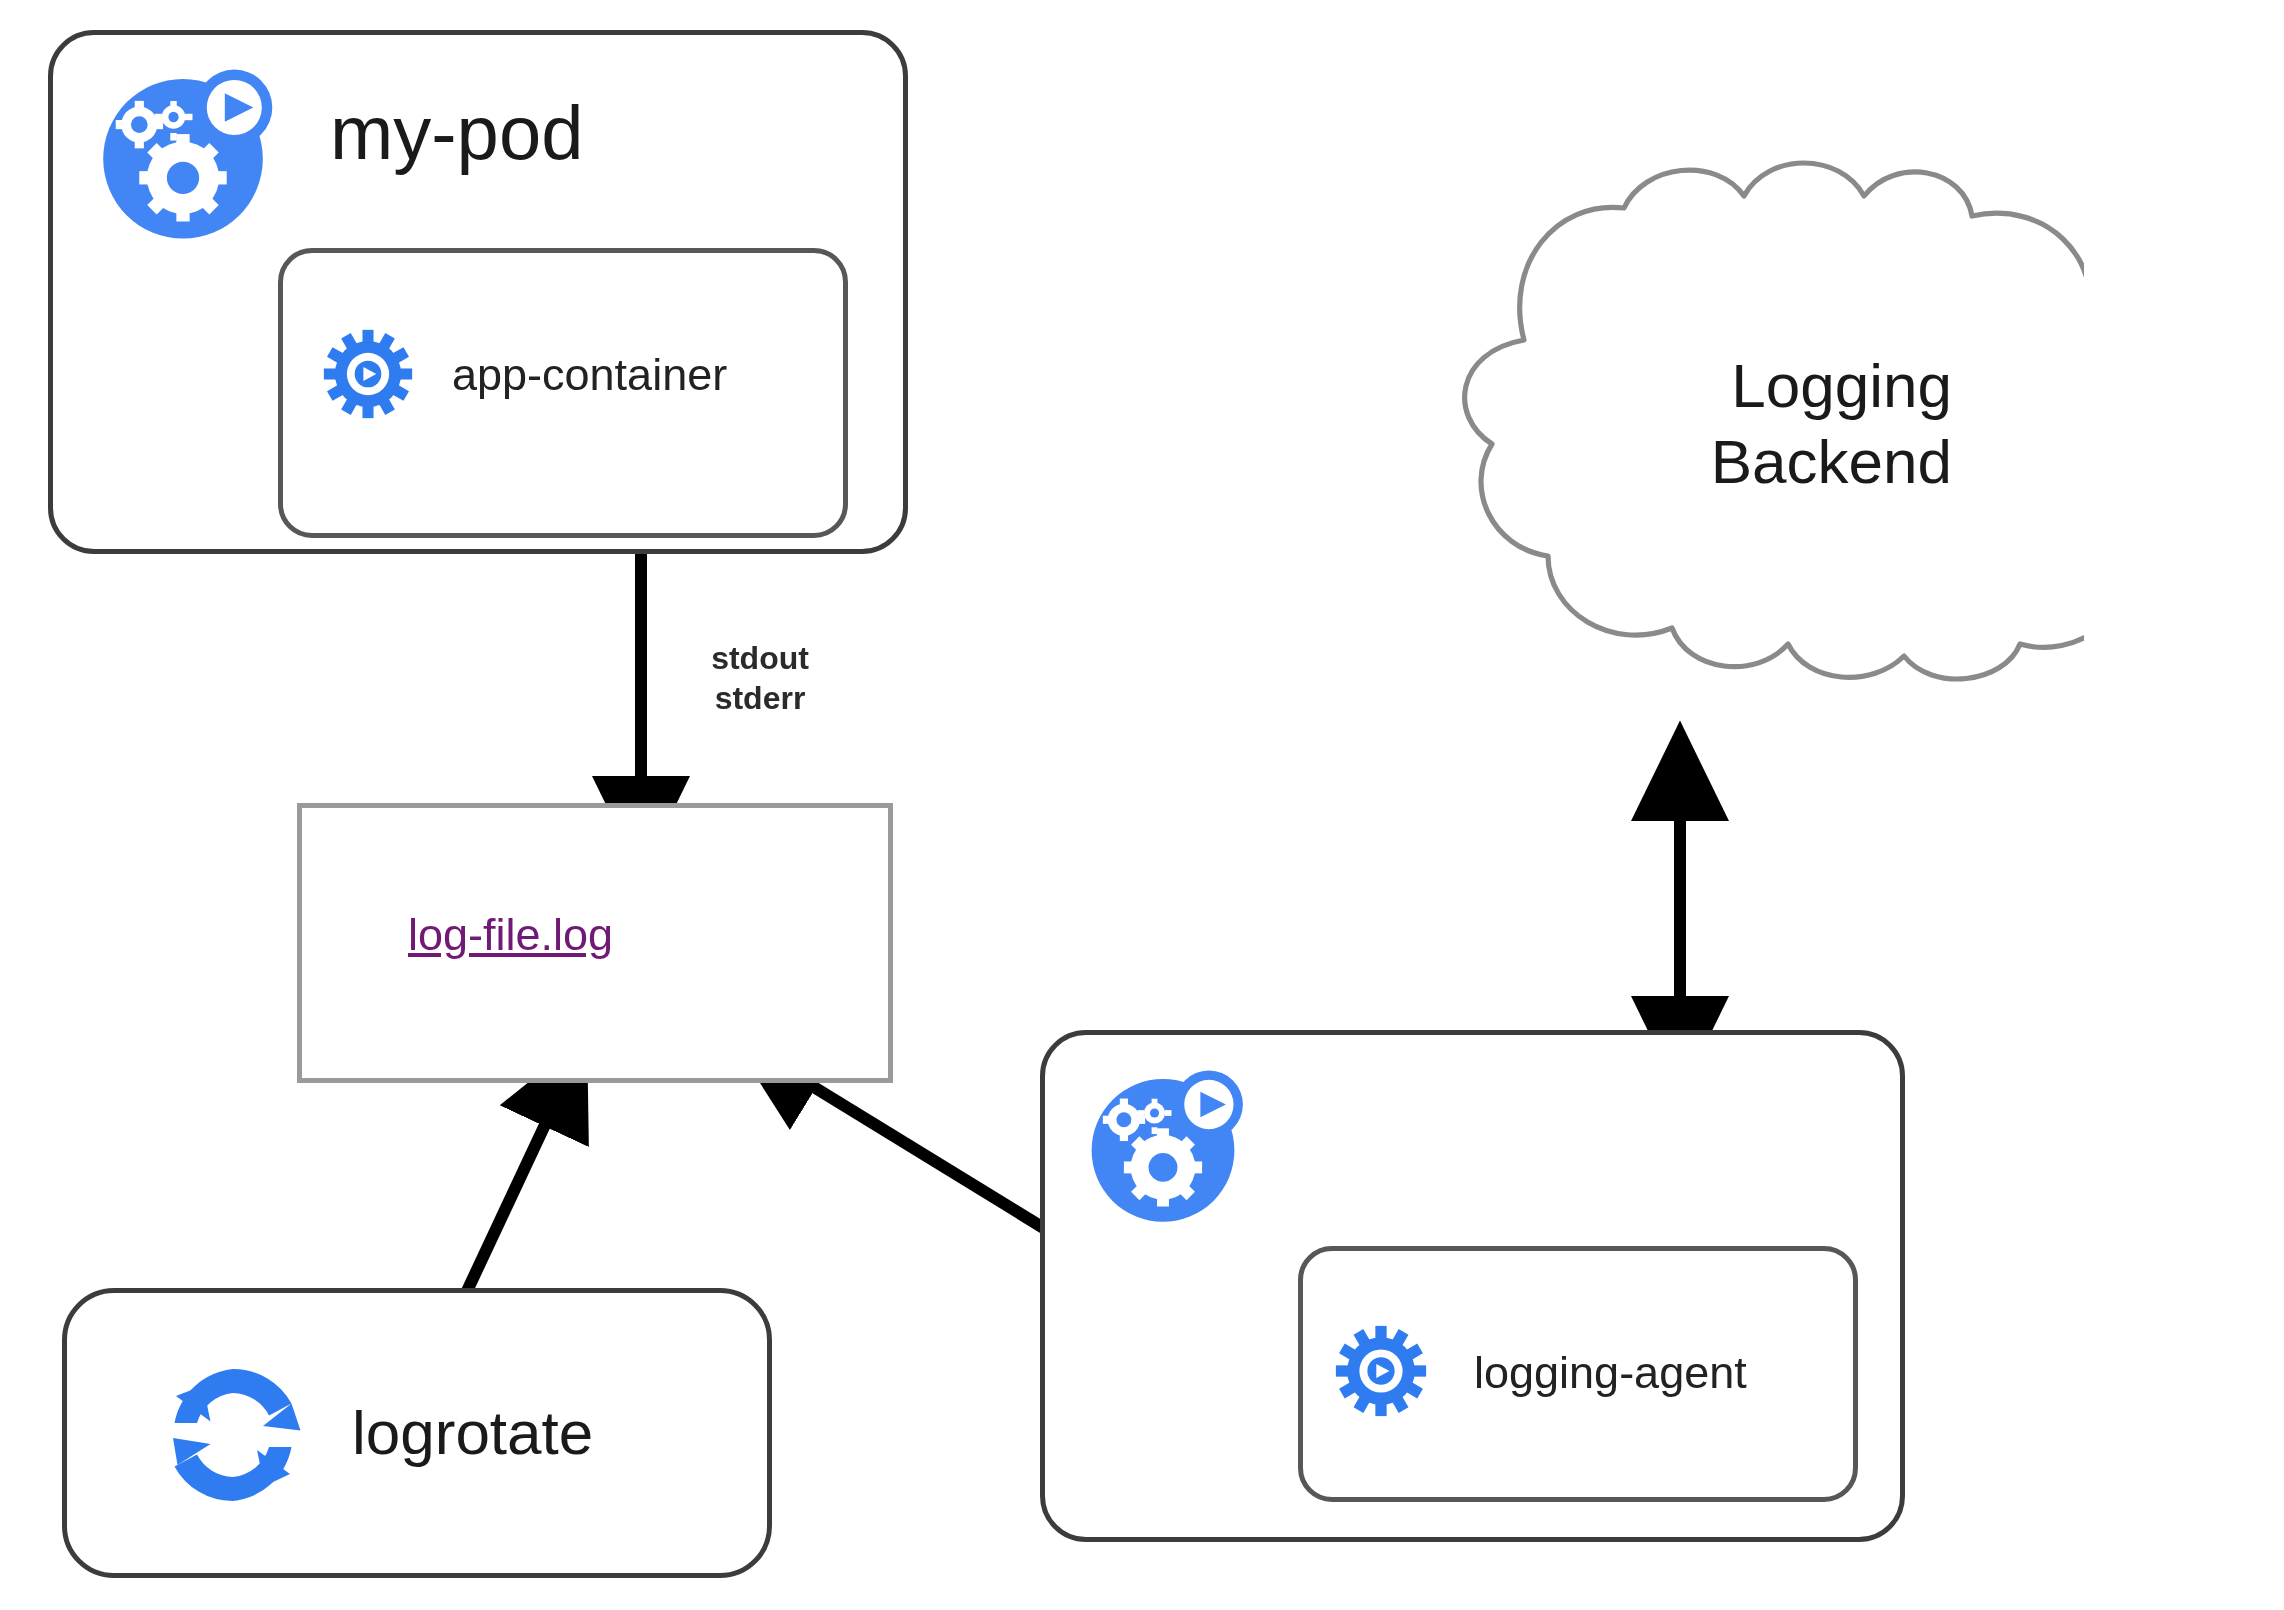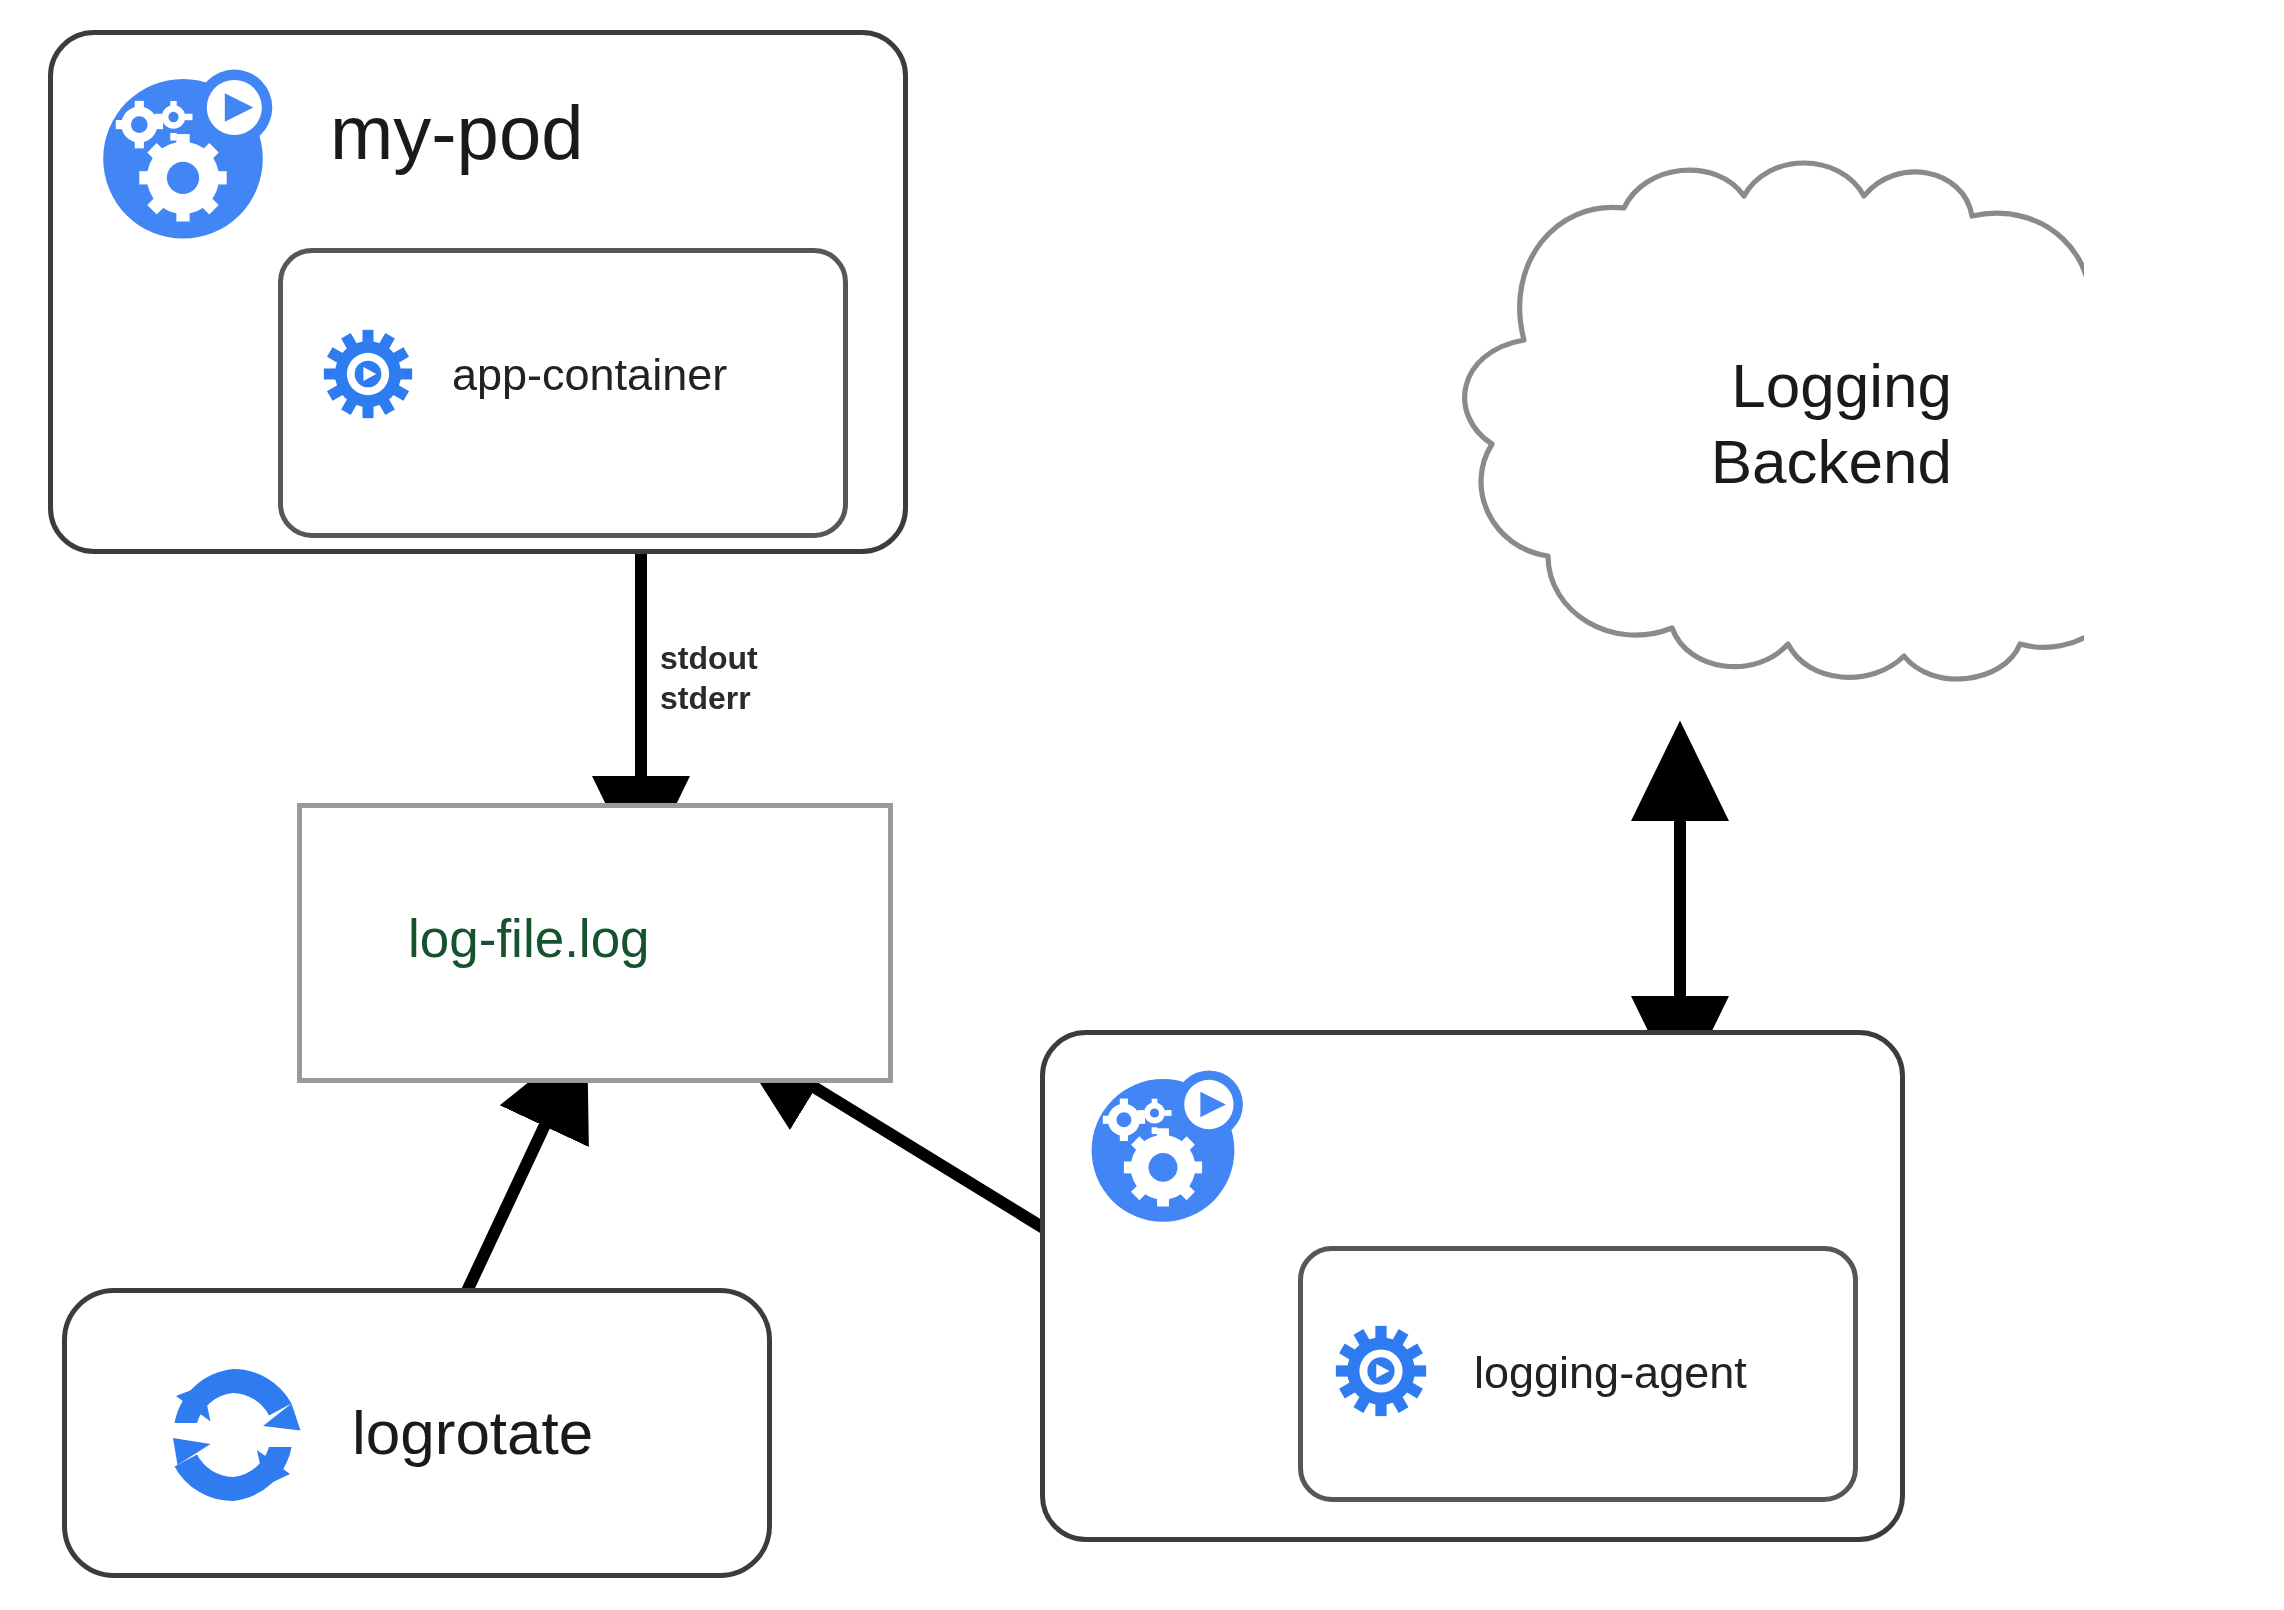--- a/index.html
+++ b/index.html
@@ -64,24 +64,25 @@
   }
   .container-label {
     position: absolute;
     color: #222222;
     font-size: 45px;
     line-height: 1;
     white-space: nowrap;
   }
   .file-label {
     position: absolute;
-    color: #14532d;
-    font-size: 53px;
-    line-height: 1;
-    white-space: nowrap;
+    color: #701a75;
+    font-size: 45px;
+    line-height: 1;
+    white-space: nowrap;
+    text-decoration: underline;
   }
   .rotate-label {
     position: absolute;
     color: #1a1a1a;
     font-size: 62px;
     line-height: 1;
     white-space: nowrap;
     text-align: right;
   }
   .cloud-label {
@@ -195,21 +196,21 @@
       <rect x="2" y="44" width="14" height="12" transform="rotate(60 50 50)"></rect>
       <rect x="84" y="44" width="14" height="12" transform="rotate(60 50 50)"></rect>
     </g>
     <circle cx="50" cy="50" r="23" fill="#ffffff"></circle>
     <circle cx="50" cy="50" r="14.5" fill="#2F7BF0"></circle>
     <path d="M45 42.5 L59 50 L45 57.5 Z" fill="#ffffff"></path>
   </svg>
 
   <div class="container-label" style="left:452px; top:352px;">app-container</div>
 
-  <div class="edge-label" style="left:660px; top:638px; width:200px; text-align:left;">stdout
+  <div class="edge-label" style="left:660px; top:638px; width:200px; text-align:center;">stdout
 stderr</div>
 
   <div class="file-box" style="left:297px; top:803px; width:596px; height:280px;"></div>
 
   <div class="file-label" style="left:408px; top:912px;">log-file.log</div>
 
   <div class="pod-box" style="left:62px; top:1288px; width:710px; height:290px; border-radius:52px;"></div>
 
   <svg class="icon" style="left:158px; top:1360px;" width="150" height="150" viewBox="0 0 100 100">
     <g fill="#2F7BF0">

